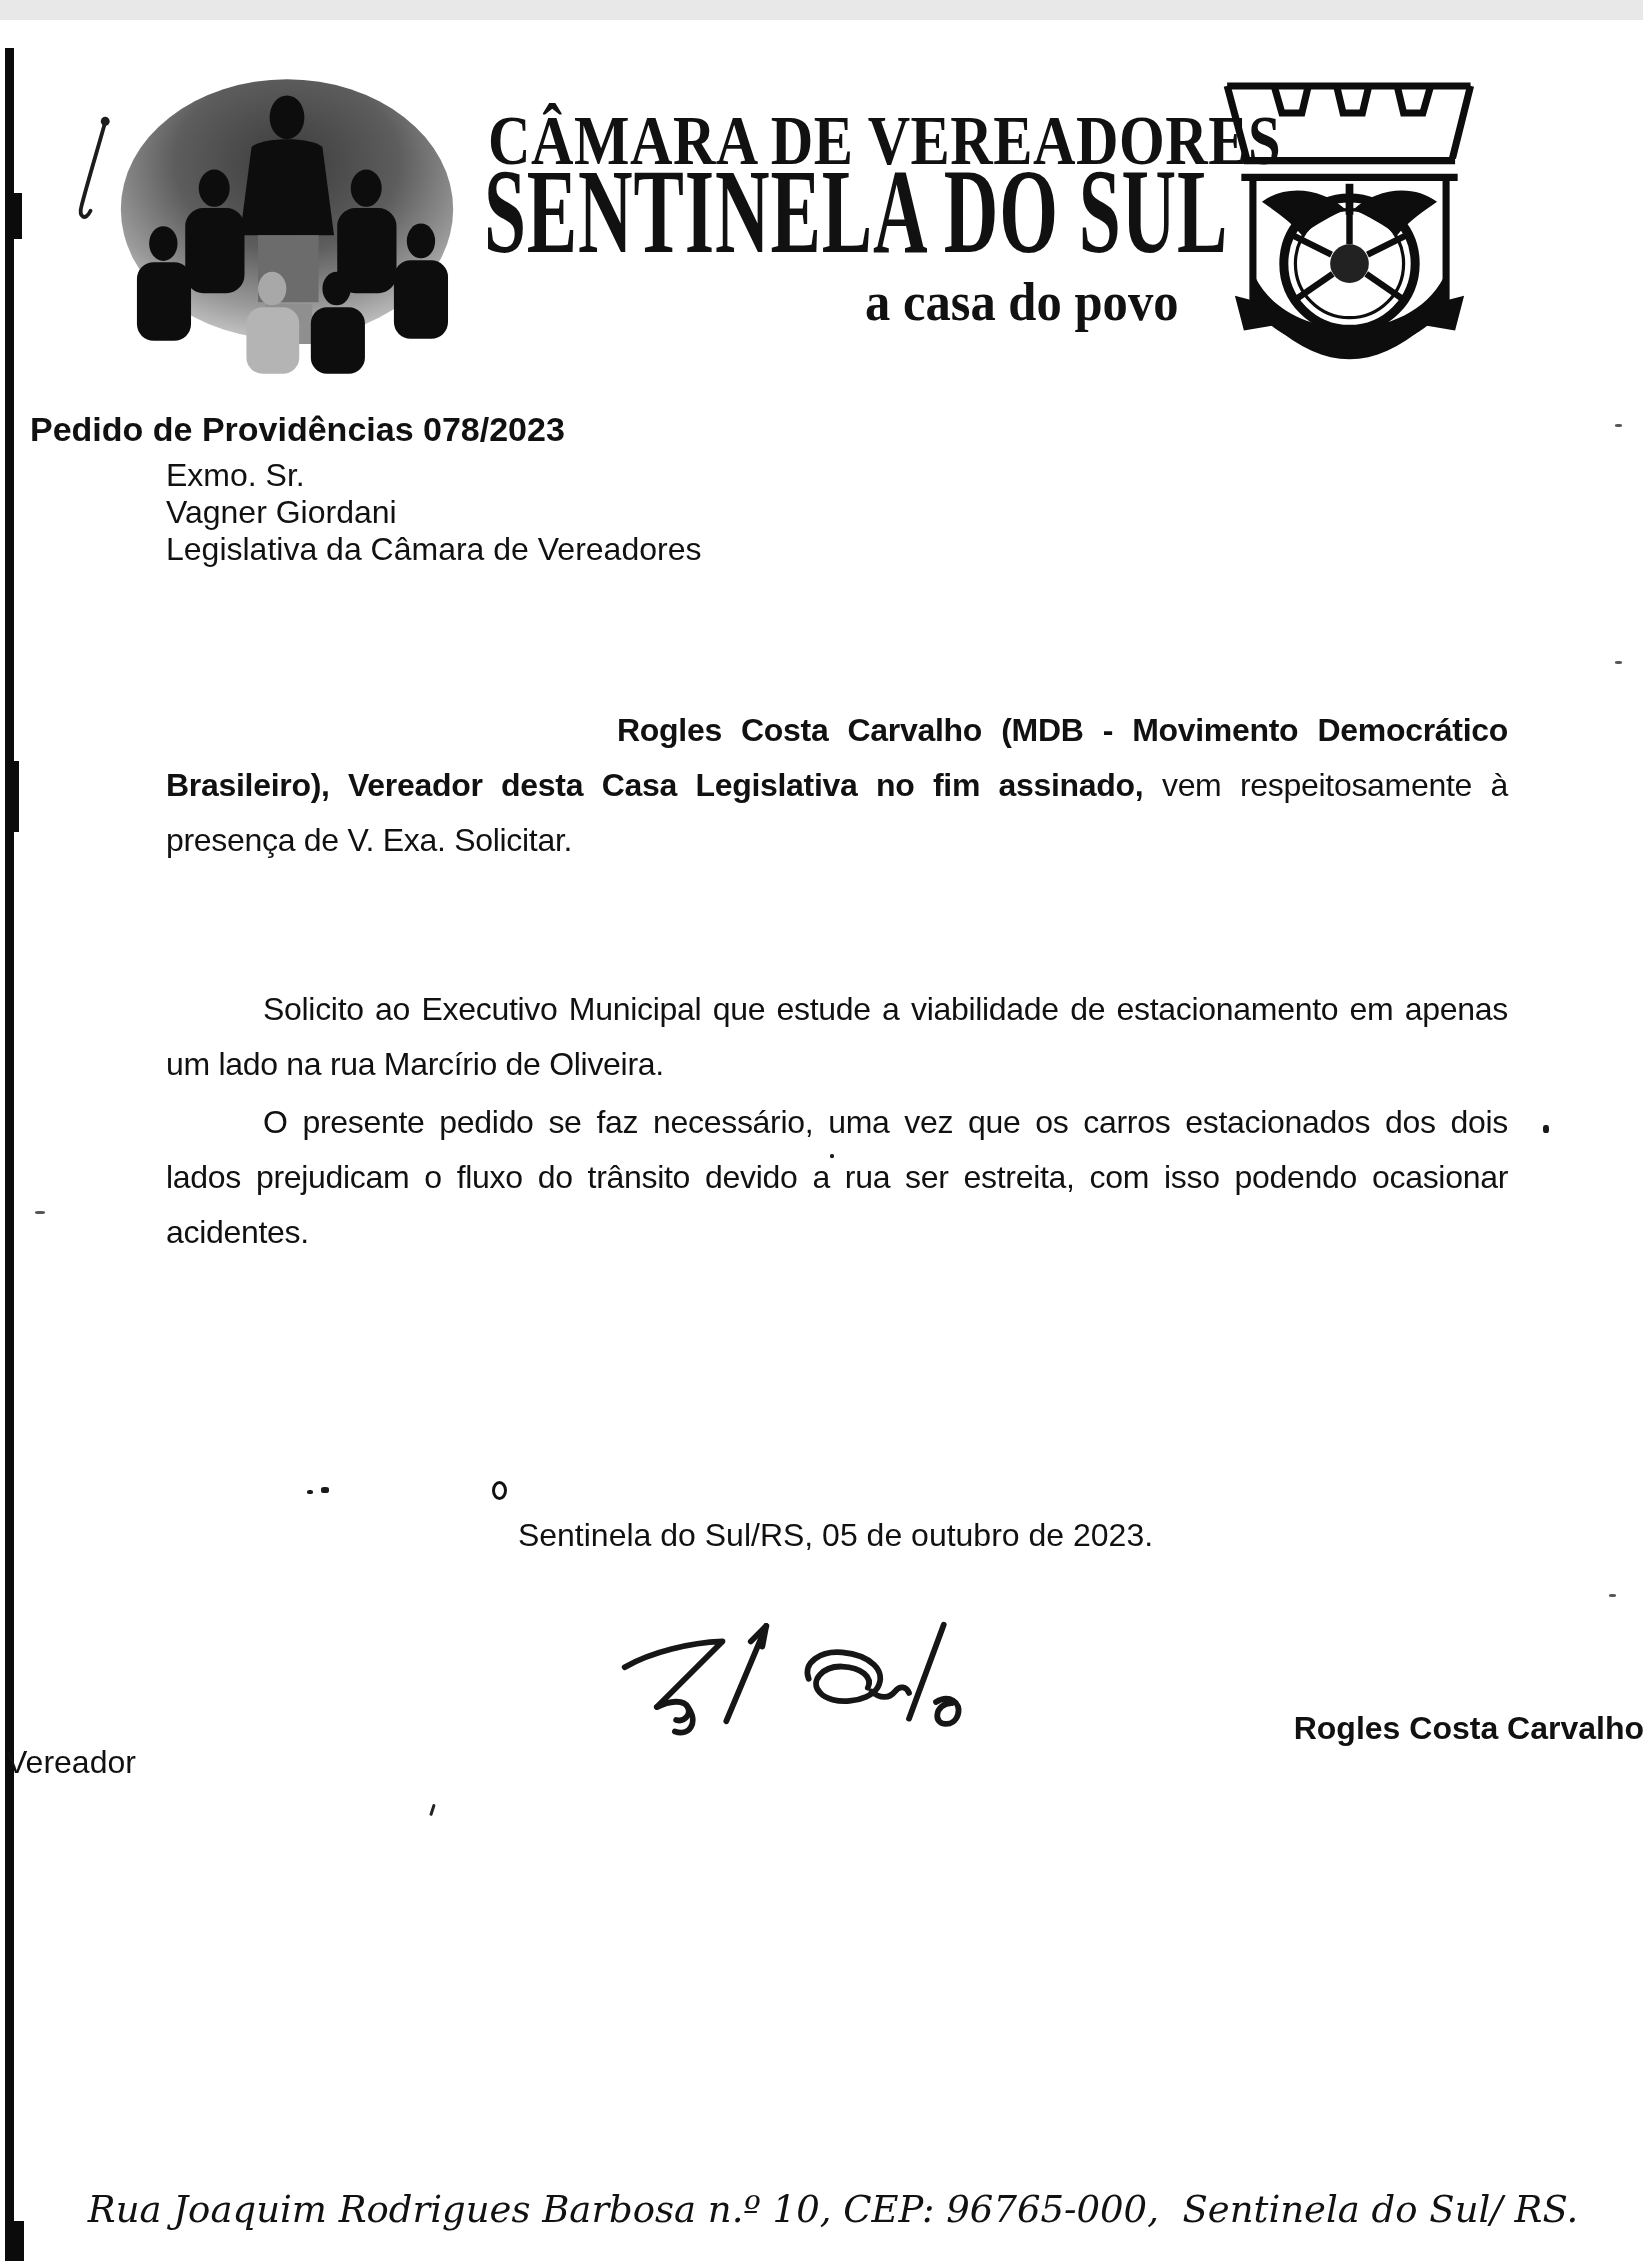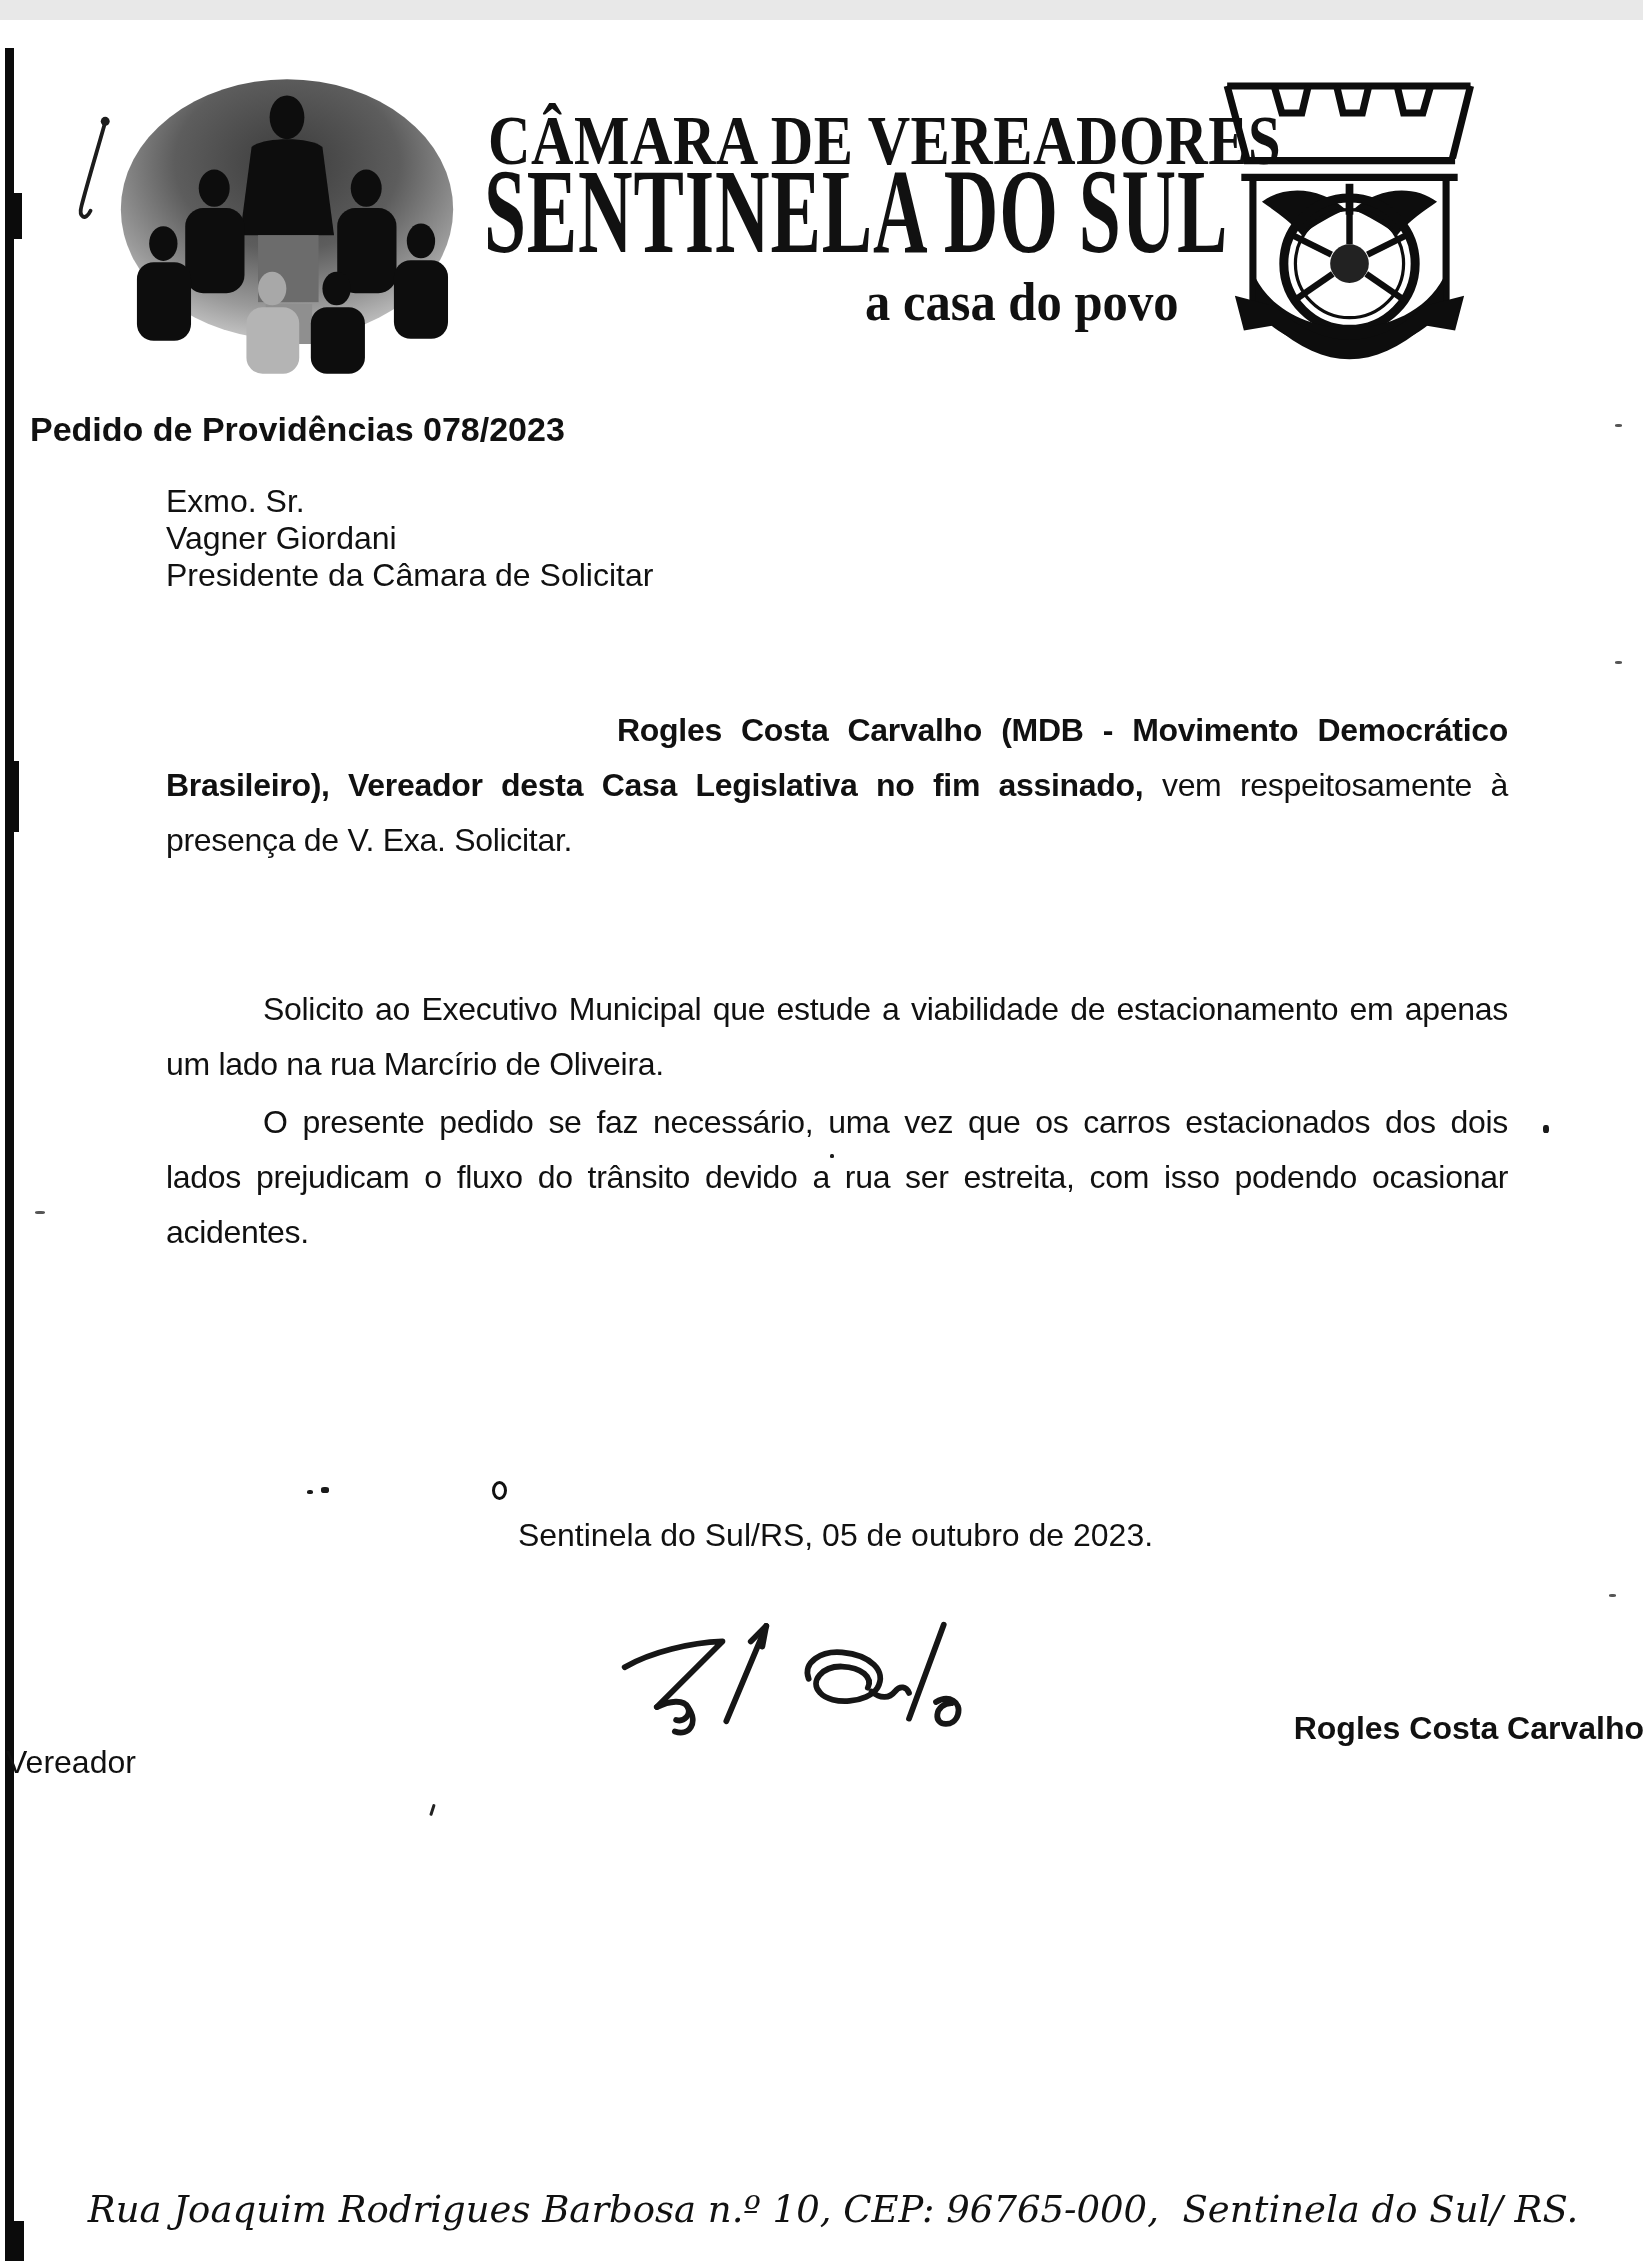--- a/index.html
+++ b/index.html
@@ -42,21 +42,21 @@
     font-size:55px;line-height:58px;white-space:nowrap;
     transform:scaleX(0.92);transform-origin:left top;
   }
   .crest{position:absolute;left:1213px;top:53px;}
   
   .doc-title{
     position:absolute;left:30px;right:0;top:389px;
     font-weight:bold;font-size:34px;line-height:40px;
   }
   .recipient{
-    position:absolute;left:166px;top:463px;
+    position:absolute;left:166px;top:437px;
     font-size:32px;line-height:37px;
   }
   .para{
     position:absolute;left:166px;width:1342px;
     font-size:32px;line-height:55px;letter-spacing:-0.3px;
     text-align:justify;
   }
   .p-intro{top:683px;text-indent:451px;}
   .p-request{top:962px;text-indent:97px;}
   .p-justif{top:1075px;text-indent:97px;}
@@ -165,21 +165,21 @@
     <path d="M66,318 C120,422 304,422 358,318 L358,368 C290,452 134,452 66,368 Z" fill="#0d0d0d"></path>
 
     <path d="M34,346 L96,362 C170,432 254,432 328,362 L390,346 L376,400 L330,392 C250,462 174,462 94,392 L48,400 Z" fill="#0d0d0d"></path>
   </svg>
 
   <div class="doc-title">Pedido de Providências 078/2023</div>
 
   <div class="recipient">
     <div>Exmo. Sr.</div>
     <div>Vagner Giordani</div>
-    <div>Presidente da Câmara de Solicitar</div>
+    <div>Legislativa da Câmara de Vereadores</div>
   </div>
 
   <div class="para p-intro"><b>Rogles Costa Carvalho (MDB - Movimento Democrático Brasileiro), Vereador desta Casa Legislativa no fim assinado,</b><span> vem respeitosamente à presença de V. Exa. Solicitar.</span></div>
 
   <div class="para p-request">Solicito ao Executivo Municipal que estude a viabilidade de estacionamento em apenas um lado na rua Marcírio de Oliveira.</div>
 
   <div class="para p-justif">O presente pedido se faz necessário, uma vez que os carros estacionados dos dois lados prejudicam o fluxo do trânsito devido a rua ser estreita, com isso podendo ocasionar acidentes.</div>
 
 
   <div class="dateline">Sentinela do Sul/RS, 05 de outubro de 2023.</div>

